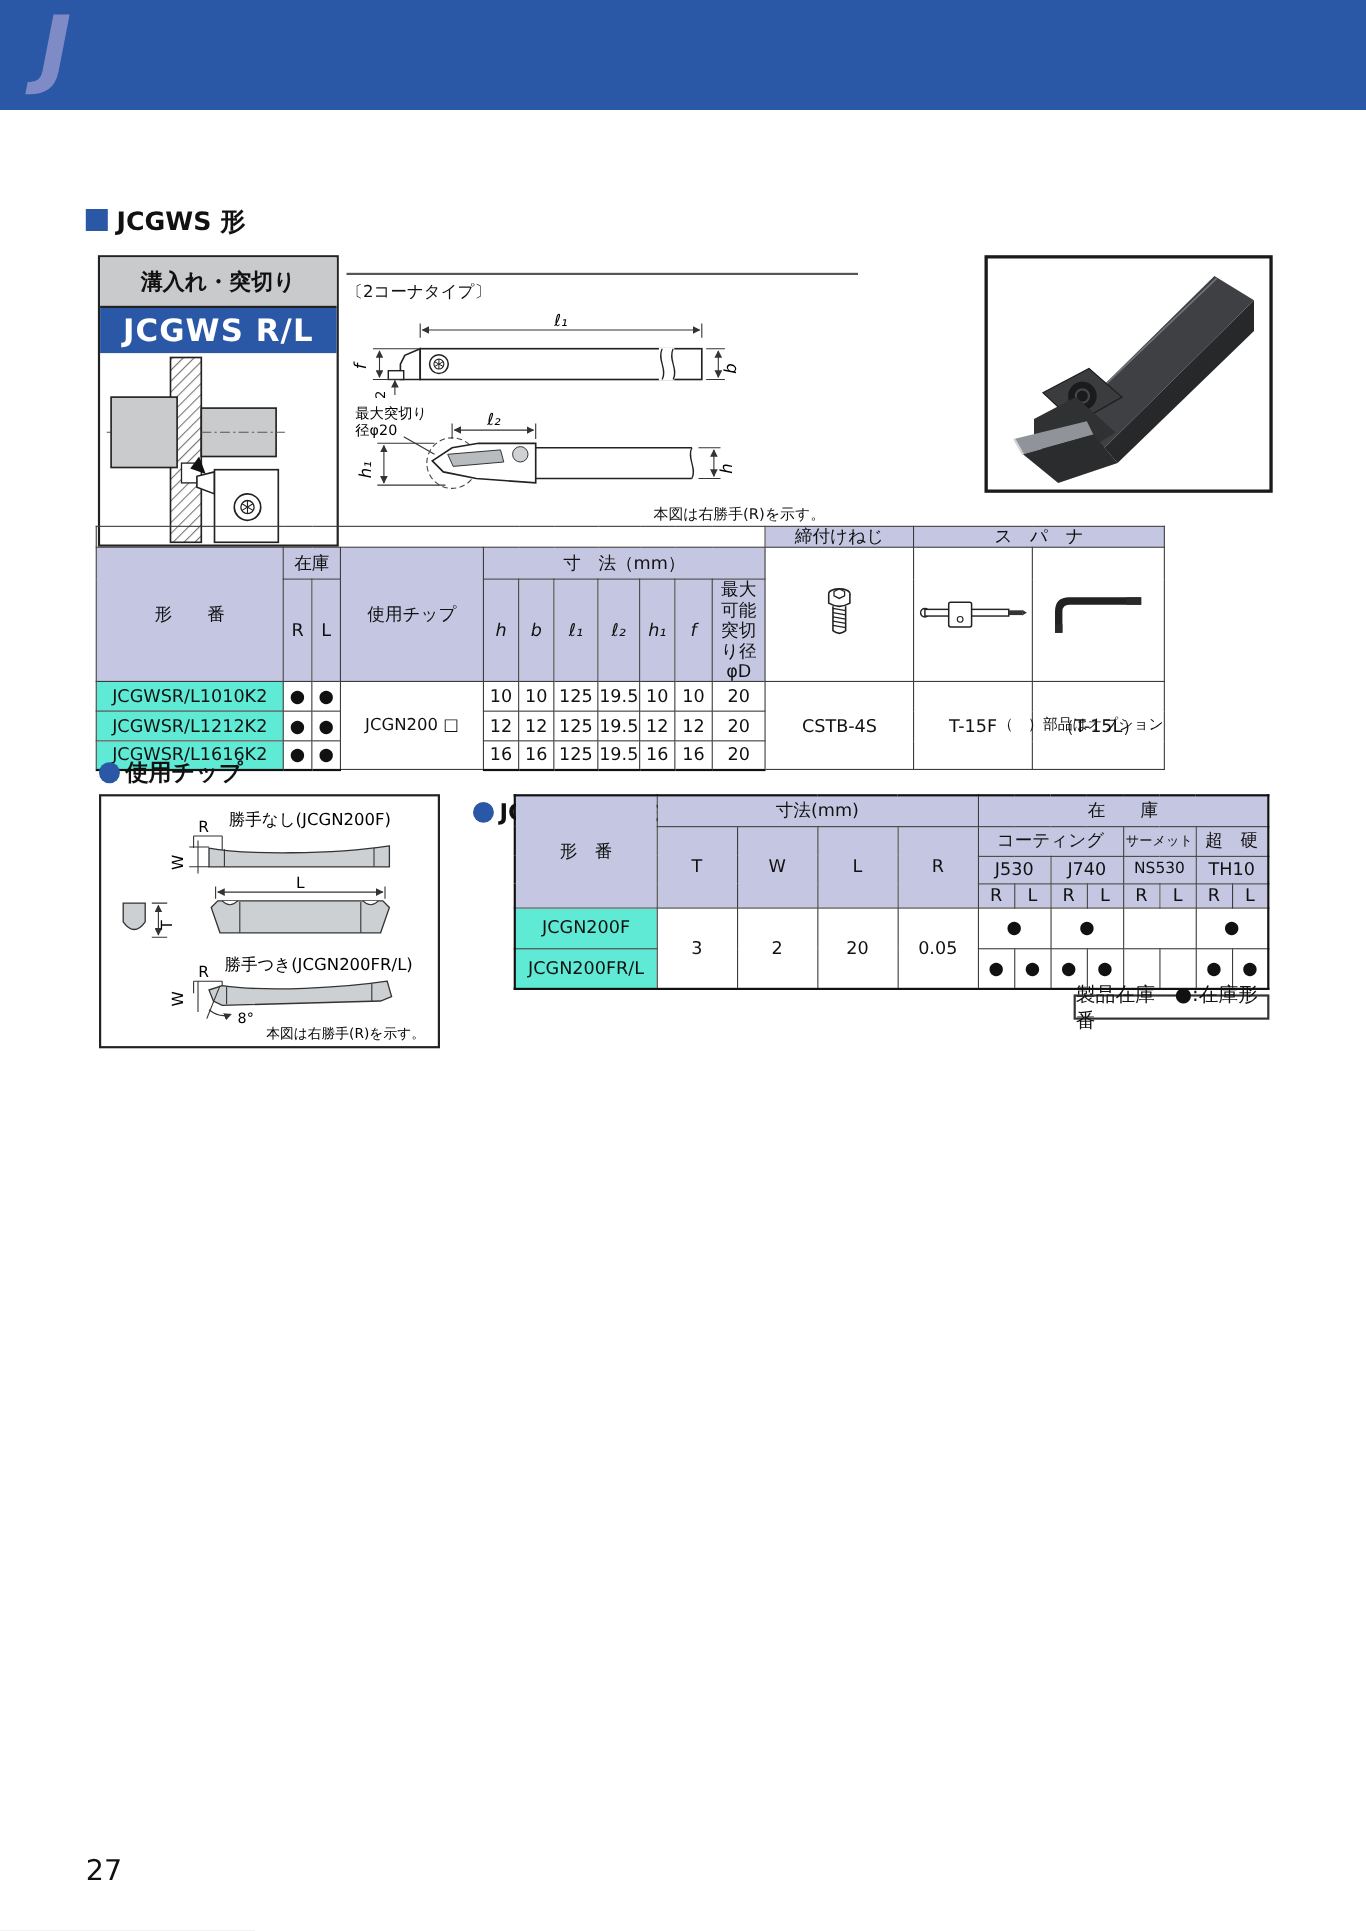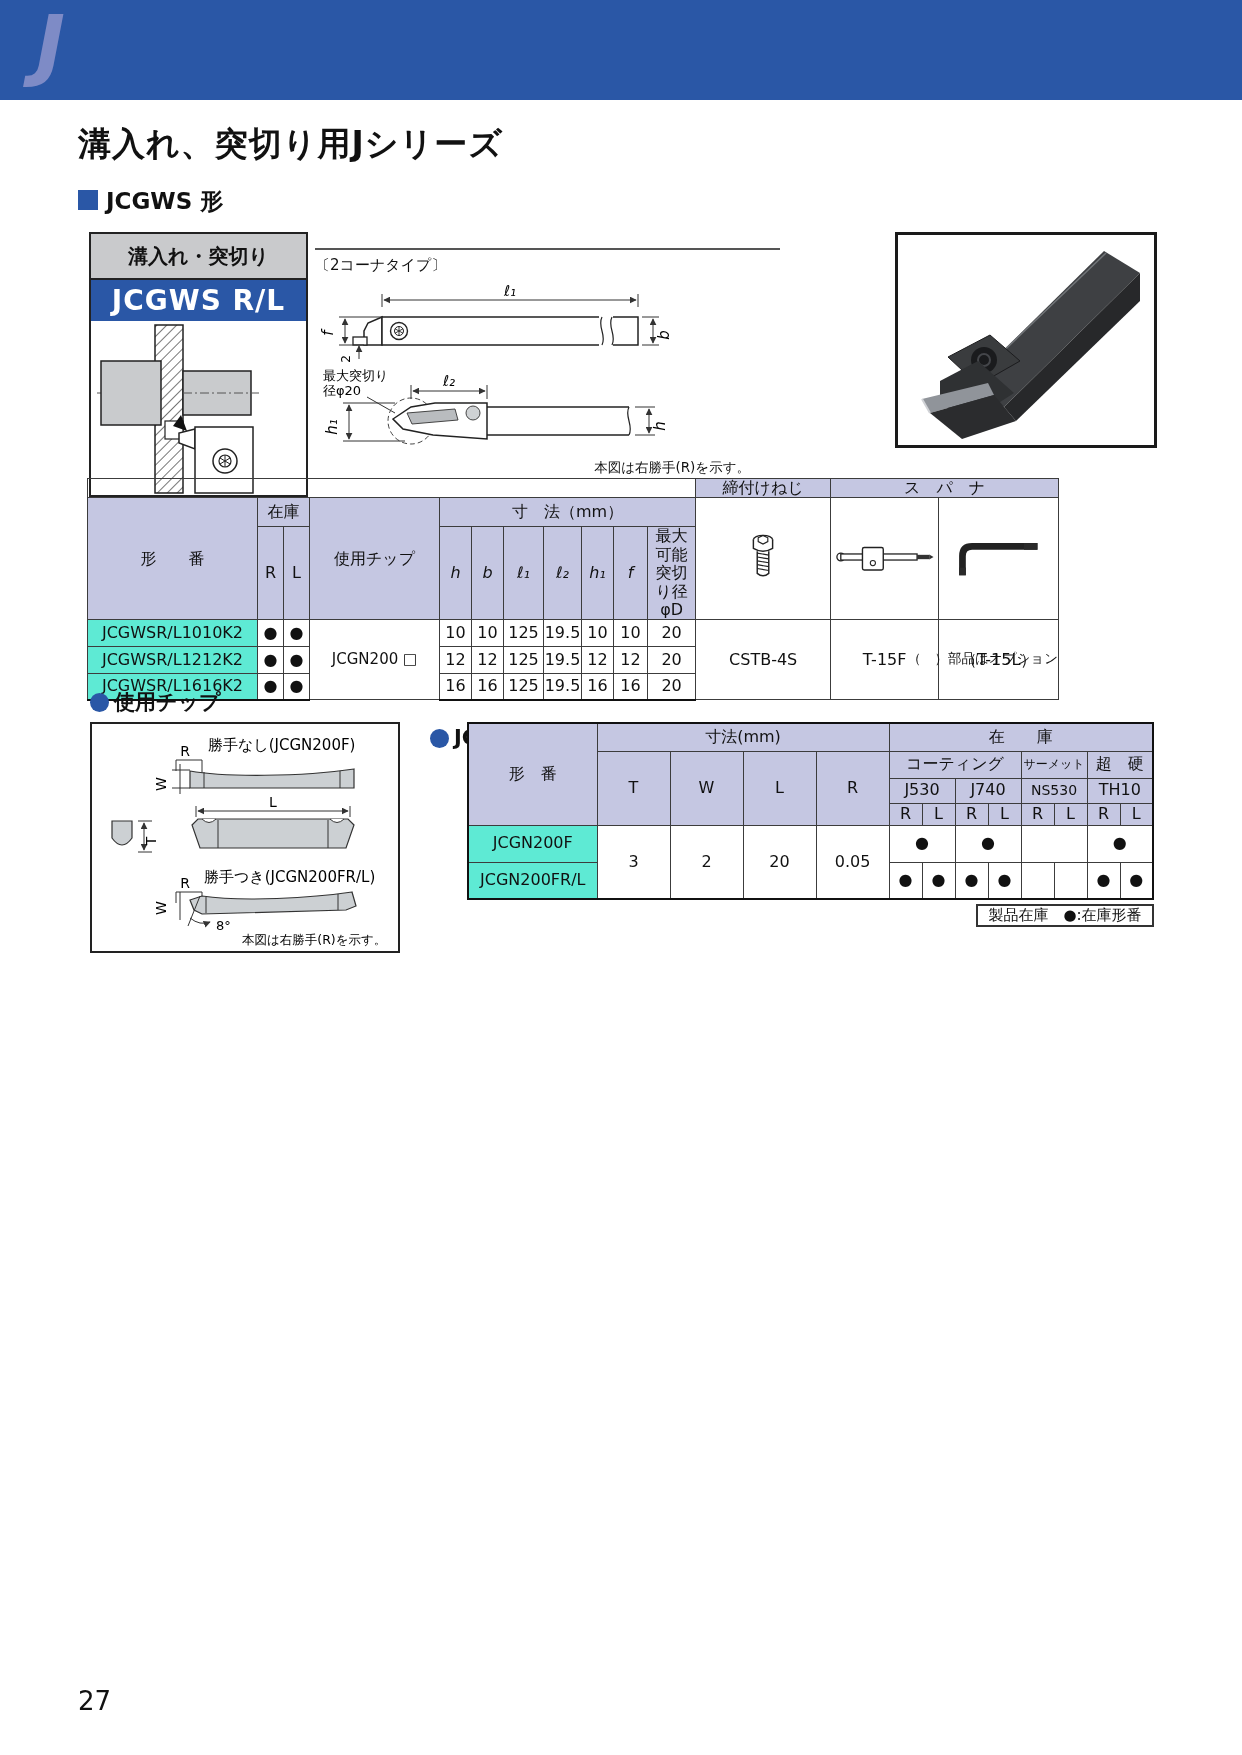--- a/index.html
+++ b/index.html
@@ -46,36 +46,35 @@
   .maxd{font-size:9px;line-height:1.2;font-weight:bold;padding:1px;}
   .small-h{font-size:12.5px;margin-left:12px;}
   .option-note{left:800px;top:650px;width:258px;text-align:right;font-size:13.5px;}
 
   .bullet-title{display:flex;align-items:center;}
   .bullet{width:19px;height:19px;border-radius:50%;background:#2a57a6;margin-right:5px;}
   .bullet-text{font-size:21px;font-weight:bold;}
   .chip-box{left:90px;top:722px;width:310px;height:231px;border:2px solid #222;box-sizing:border-box;background:#fff;}
 
   .stock-note{left:976px;top:904px;width:178px;height:23px;border:2px solid #333;box-sizing:border-box;
-              display:flex;align-items:center;justify-content:center;font-size:15px;}
+              display:flex;align-items:center;justify-content:center;font-size:18px;}
   .page-num{left:78px;top:1686px;font-size:26px;}
   svg text{font-family:"DejaVu Sans","Liberation Sans",sans-serif;}
 </style>
 </head>
 <body>
 
 <div class="page">
 
   <div class="abs banner">
     <div class="abs logo">
       <span class="logo-j">J</span>
     </div>
   </div>
 
-  <div class="abs page-title">溝入れ、突切り用Jシリーズ</div>
 
   <div class="abs section-head">
     <span class="blue-sq"></span>
     <span class="section-label">JCGWS 形</span>
   </div>
 
   <div class="abs card">
     <div class="card-cat">溝入れ・突切り</div>
     <div class="card-model">JCGWS R/L</div>
     <svg class="card-diagram" viewBox="0 0 215 176">

